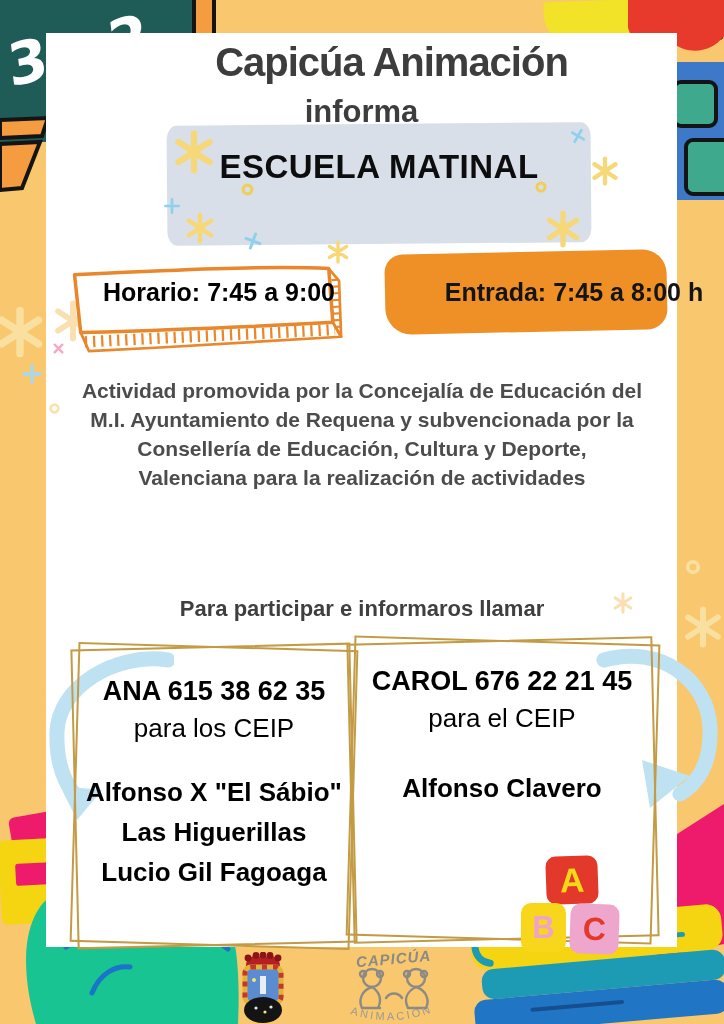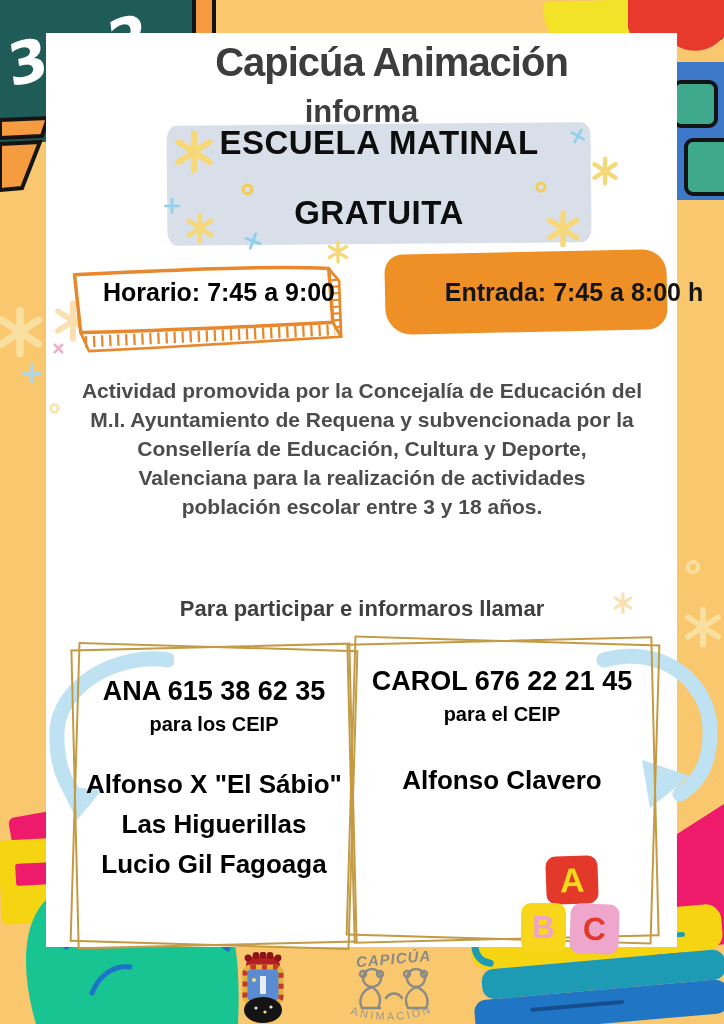--- a/index.html
+++ b/index.html
@@ -20,38 +20,38 @@
   .puzzle-box{left:672px;top:60px;width:52px;height:146px;z-index:1;}
   .puzzle-blue{left:5px;top:2px;width:47px;height:138px;background:#3D78C9;}
   .puzzle-teal1{left:0;top:20px;width:38px;height:40px;background:#3FA98E;border:4px solid #141414;border-radius:9px;}
   .puzzle-teal2{left:12px;top:78px;width:42px;height:50px;background:#3FA98E;border:4px solid #141414;border-radius:9px;}
   
   .card{left:46px;top:33px;width:631px;height:914px;background:#ffffff;z-index:2;}
   .title{left:46px;top:40px;width:691px;text-align:center;font-size:40px;font-weight:bold;color:#3D3D3D;letter-spacing:-1px;z-index:3;}
   .subtitle{left:46px;top:94px;width:631px;text-align:center;font-size:31px;font-weight:bold;color:#3D3D3D;z-index:3;}
   .banner{left:167px;top:124px;width:424px;height:120px;background:#D8DFE8;border-radius:10px/14px;transform:rotate(-.5deg);z-index:3;}
   .banner-l1,.banner-l2{left:167px;width:424px;text-align:center;font-size:33px;font-weight:800;color:#0d0d0d;letter-spacing:.5px;z-index:4;}
-  .banner-l1{top:124px;} .banner-l2{top:194px;}
+  .banner-l1{top:148px;} .banner-l2{top:194px;}
   .horario-svg{left:58px;top:262px;z-index:3;}
   .horario-text{left:88px;top:278px;width:262px;text-align:center;font-size:25px;font-weight:800;color:#000;z-index:4;}
   .entrada{left:385px;top:252px;width:282px;height:80px;background:#EE9025;border-radius:18px 24px 20px 26px;transform:rotate(-1.2deg);z-index:3;}
   .entrada-text{left:385px;top:278px;width:282px;text-align:center;font-size:25px;font-weight:800;color:#141414;z-index:4;margin-left:48px;}
   .desc{left:60px;top:376px;width:604px;text-align:center;z-index:3;}
   .desc div{font-size:21px;font-weight:bold;color:#4C4C4C;line-height:29px;}
   .cta{left:60px;top:596px;width:604px;text-align:center;font-size:22px;font-weight:800;color:#3F3F3F;z-index:3;}
   
   .frame{z-index:4;pointer-events:none;}
   .frame span{position:absolute;inset:0;border:2px solid #C49B45;display:block;}
   .frame .r1{transform:rotate(-1.4deg);}
   .frame .r2{transform:rotate(1.7deg);}
   .frame-left{left:74px;top:646px;width:280px;height:300px;}
   .frame-right{left:350px;top:640px;width:306px;height:300px;}
   .contact{z-index:5;text-align:center;color:#000;}
   .contact .phone{font-size:27px;font-weight:800;}
-  .contact .aud{font-size:20px;font-weight:700;margin-top:6px;}
+  .contact .aud{font-size:26px;font-weight:400;margin-top:6px;}
   .contact .school{font-size:26px;font-weight:800;line-height:40px;}
   .contact-left{left:70px;top:676px;width:288px;}
   .contact-left .schools{margin-top:28px;}
   .contact-right{left:352px;top:666px;width:300px;}
   .contact-right .schools{margin-top:34px;}
   .arrow-svg{z-index:3;}
   
   .block{z-index:5;display:flex;align-items:center;justify-content:center;font-weight:800;}
   .block-a{left:546px;top:856px;width:52px;height:48px;background:#E2392B;border-radius:10px;color:#F5D818;font-size:34px;transform:rotate(-2deg);}
   .block-b{left:521px;top:903px;width:45px;height:49px;background:#F8D61B;border-radius:10px;color:#EFA3CB;font-size:31px;}
@@ -173,21 +173,20 @@
     <text font-size="11" fill="#9a9a96" letter-spacing="2.5"><textPath href="#arcpath">ANIMACIÓN</textPath></text>
   </svg>
 
   <div class="abs card"></div>
 
   <div class="abs title">Capicúa Animación</div>
   <div class="abs subtitle">informa</div>
 
   <div class="abs banner"></div>
   <div class="abs banner-l1">ESCUELA MATINAL</div>
-  <div class="abs banner-l2">GRATUITA</div>
 
   <svg class="abs spark" style="left:172px;top:130px" width="44" height="44" viewBox="0 0 24 24">
       <path d="M12 2v20 M3.5 6.5l17 11 M20.5 6.5l-17 11" stroke="#F7D878" stroke-width="3.4" stroke-linecap="round" fill="none"></path>
     </svg>
   <svg class="abs spark" style="left:184px;top:212px" width="32" height="32" viewBox="0 0 24 24">
       <path d="M12 2v20 M3.5 6.5l17 11 M20.5 6.5l-17 11" stroke="#F7D878" stroke-width="3.4" stroke-linecap="round" fill="none"></path>
     </svg>
   <svg class="abs spark" style="left:240px;top:182px" width="15" height="15" viewBox="0 0 24 24">
       <circle cx="12" cy="12" r="7" fill="none" stroke="#F0CE58" stroke-width="5"></circle>
     </svg>
@@ -235,21 +234,20 @@
   <div class="abs horario-text">Horario: 7:45 a 9:00</div>
 
   <div class="abs entrada"></div>
   <div class="abs entrada-text">Entrada: 7:45 a 8:00 h</div>
 
   <div class="abs desc">
     <div>Actividad promovida por la Concejalía de Educación del</div>
     <div>M.I. Ayuntamiento de Requena y subvencionada por la</div>
     <div>Consellería de Educación, Cultura y Deporte,</div>
     <div>Valenciana  para la realización de actividades</div>
-    <div>población escolar entre 3 y 18 años.</div>
   </div>
 
   <div class="abs cta">Para participar e informaros llamar</div>
 
   <svg class="abs arrow-svg" style="left:44px;top:640px" width="130" height="186" viewBox="0 0 130 186">
     <path d="M124,20 C70,12 14,48 13,92 C12,124 20,144 34,158" stroke="#BFE2F3" stroke-width="15" fill="none" stroke-linecap="round"></path>
     <polygon points="16,146 58,150 33,180" fill="#BFE2F3"></polygon>
   </svg>
   <svg class="abs arrow-svg" style="left:596px;top:636px" width="128" height="190" viewBox="0 0 128 190">
     <path d="M8,24 C64,8 112,44 114,92 C115,124 104,146 84,158" stroke="#BFE2F3" stroke-width="15" fill="none" stroke-linecap="round"></path>

